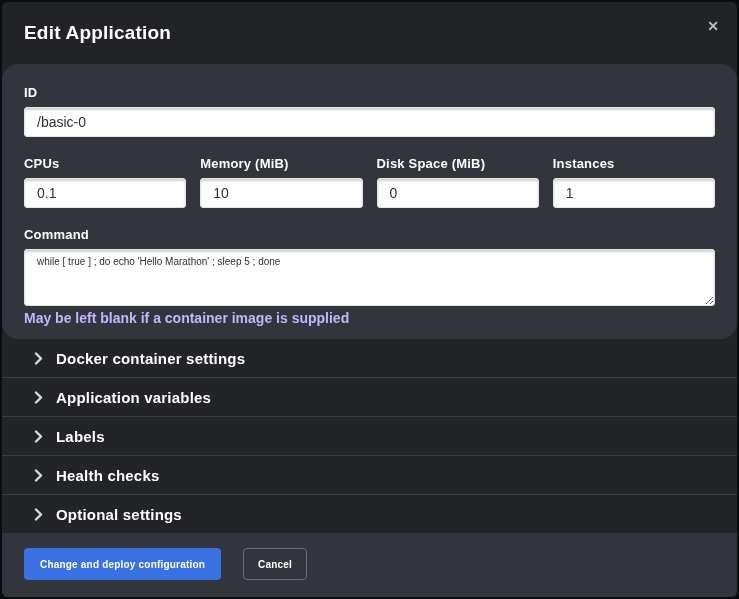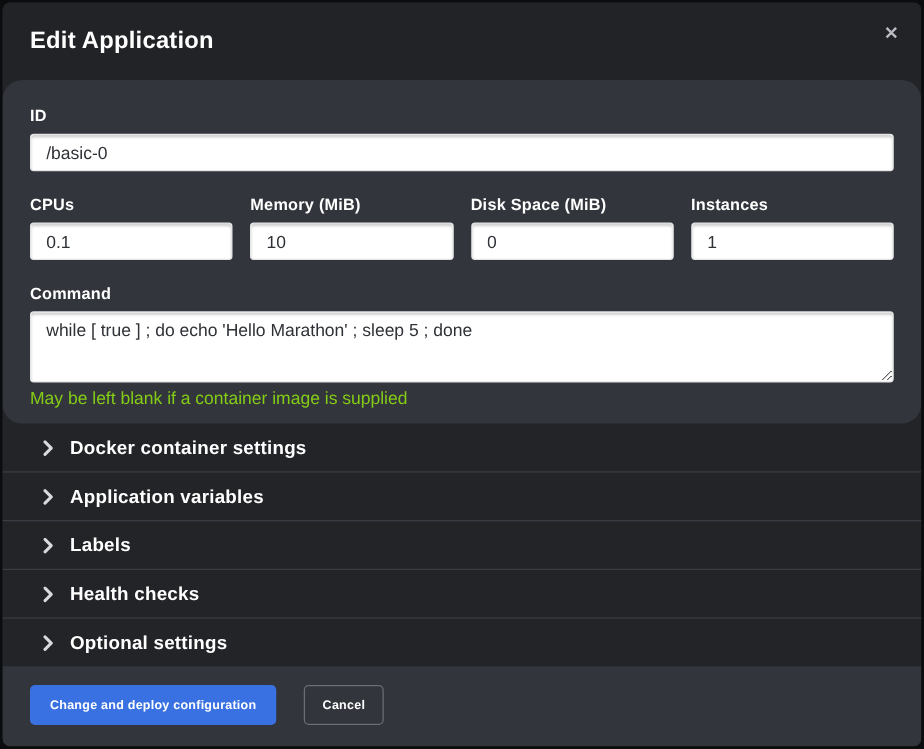--- a/index.html
+++ b/index.html
@@ -96,30 +96,31 @@
     display: block;
     width: 100%;
     height: 57px;
     box-sizing: border-box;
     background: #ffffff;
     border: 1px solid #e4e4e6;
     border-radius: 3px;
     box-shadow: inset 0 2px 2px rgba(0,0,0,0.18);
     padding: 6px 12px;
     color: #2e3136;
-    font-size: 14px;
+    font-size: 10px;
     font-family: "Liberation Sans", sans-serif;
     resize: both;
     outline: none;
   }
   .help-text {
     margin-top: 4px;
-    color: #84cc16;
+    color: #c4b5fd;
     font-size: 14px;
     line-height: 17px;
+    font-weight: bold;
   }
   
   .sections {
     flex: 0 0 auto;
     background: #232428;
   }
   .section-row {
     height: 38px;
     display: flex;
     align-items: center;

